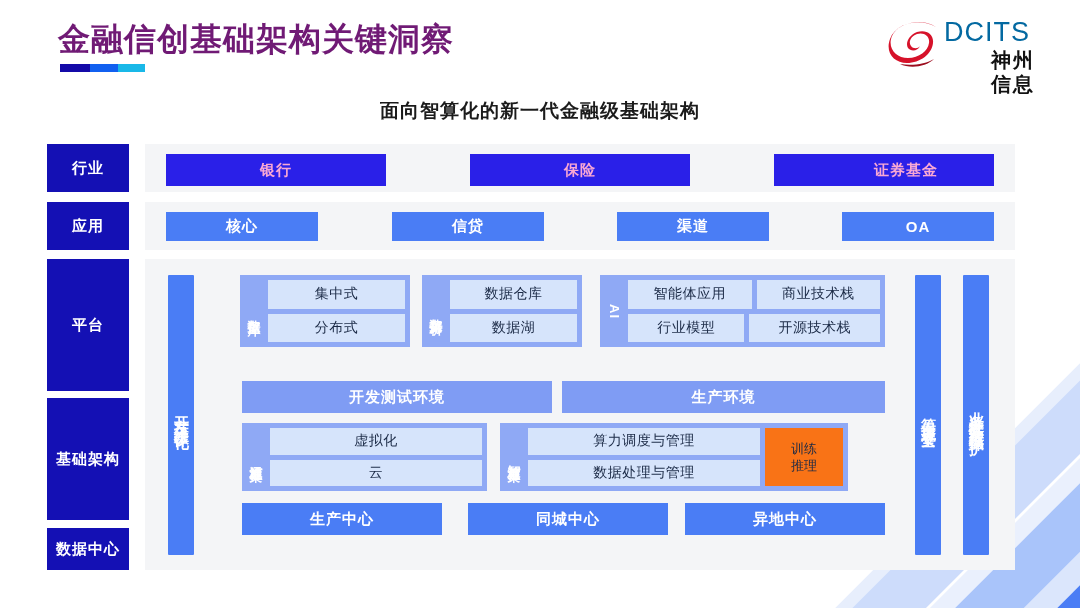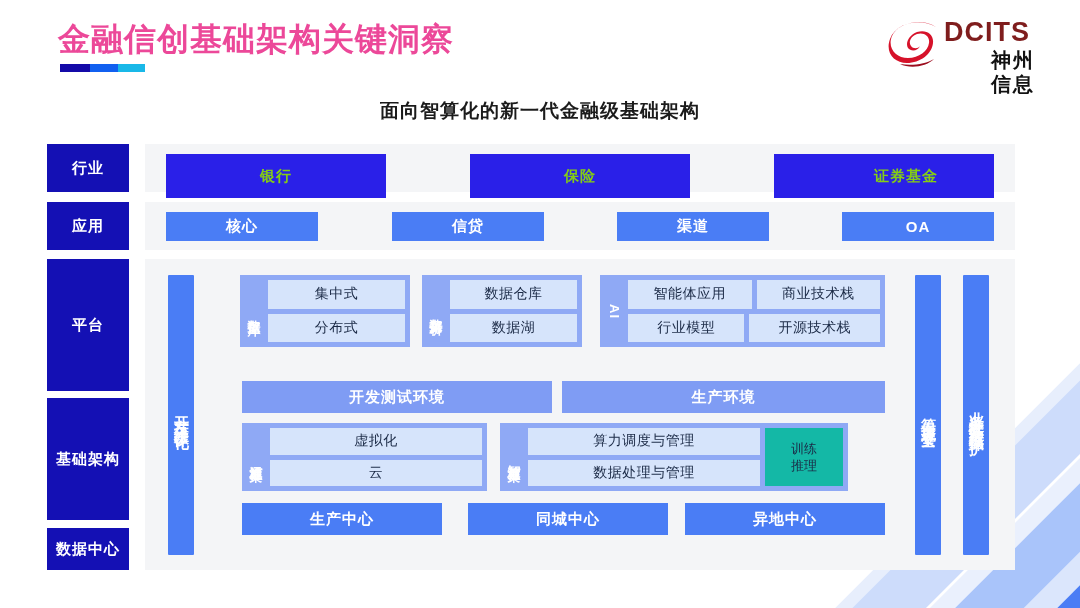--- a/index.html
+++ b/index.html
@@ -35,40 +35,40 @@
   .d2 { width: 520px; height: 34px; right: -60px; bottom: 162px; background: #eaf0fd; }
   .d3 { width: 520px; height: 60px; right: -60px; bottom: 100px; background: #a9c4fa; }
   .d4 { width: 520px; height: 44px; right: -60px; bottom: 54px;  background: #dbe6fc; }
   .d5 { width: 520px; height: 74px; right: -60px; bottom: -22px; background: #4a7df5; }
   .d7 { width: 520px; height: 26px; right: -60px; bottom: 268px; background: #e7eefc; }
 
   
   .header { position: absolute; left: 0; top: 0; width: 1080px; height: 92px; z-index: 5; }
   .page-title {
     position: absolute; left: 58px; top: 18px;
-    font-size: 32px; font-weight: bold; color: #ec4899;
+    font-size: 32px; font-weight: bold; color: #701a75;
     letter-spacing: 1px;
     white-space: nowrap;
   }
   .title-rule {
     position: absolute; left: 60px; top: 64px;
     width: 85px; height: 8px;
     display: flex;
   }
   .title-rule span { display: block; height: 100%; }
   .tr1 { width: 30px; background: #140aa8; }
   .tr2 { width: 28px; background: #1160f0; }
   .tr3 { width: 27px; background: #19b8e8; }
 
   
   .logo { position: absolute; right: 32px; top: 16px; width: 160px; height: 60px; }
   .logo-mark { position: absolute; left: 0; top: 4px; width: 52px; height: 50px; }
   .logo-text { position: absolute; left: 56px; top: 2px; }
   .logo-en {
-    font-size: 27px; font-weight: bold; color: #7f1d1d;
+    font-size: 27px; font-weight: normal; color: #0369a1;
     letter-spacing: 1px; line-height: 28px;
     font-family: "Liberation Sans", sans-serif;
   }
   .logo-cn {
     font-size: 20px; font-weight: bold; color: #111;
     letter-spacing: 2px; line-height: 24px; margin-top: 2px; margin-left: 47px;
   }
 
   
   .subtitle {
@@ -99,23 +99,23 @@
   .stage-dc       { left: 47px; top: 528px;  width: 82px; height: 42px; }
 
   
   .band { position: absolute; background: #f4f5f7; }
   .band-industry { left: 145px; top: 144px; width: 870px; height: 48px; }
   .band-app      { left: 145px; top: 202px; width: 870px; height: 48px; }
   .band-main     { left: 145px; top: 259px; width: 870px; height: 311px; }
 
   
   .ind-box {
-    position: absolute; top: 154px; height: 44px;
+    position: absolute; top: 154px; height: 32px;
     background: #2a20e8;
-    color: #84cc16; font-size: 15px; font-weight: bold;
+    color: #f9a8d4; font-size: 15px; font-weight: bold;
     display: flex; align-items: center; justify-content: center;
     letter-spacing: 1px;
   }
   .ind-0 { left: 166px; width: 220px; }
   .ind-1 { left: 470px; width: 220px; }
   .ind-2 { left: 774px; width: 220px; padding-left: 44px; }
 
   
   .app-box {
     position: absolute; top: 212px; height: 29px;
@@ -187,21 +187,21 @@
     display: flex; align-items: center; justify-content: center;
     letter-spacing: 1px;
   }
   .env-0 { left: 2px;   top: 106px; width: 310px; height: 32px; }
   .env-1 { left: 322px; top: 106px; width: 323px; height: 32px; }
 
   
   .grp-tsf { left: 2px;   top: 148px; width: 245px; height: 68px; }
   .grp-zsf { left: 260px; top: 148px; width: 348px; height: 68px; }
   .cell-ti {
-    background: #14b8a6;
+    background: #f97316;
     color: #1b2a46; font-size: 13px;
     display: flex; align-items: center; justify-content: center;
     text-align: center; line-height: 17px;
     width: 78px; flex: 0 0 78px;
   }
 
   
   .dc-box {
     position: absolute; top: 228px; height: 32px;
     background: #4a7df5;

